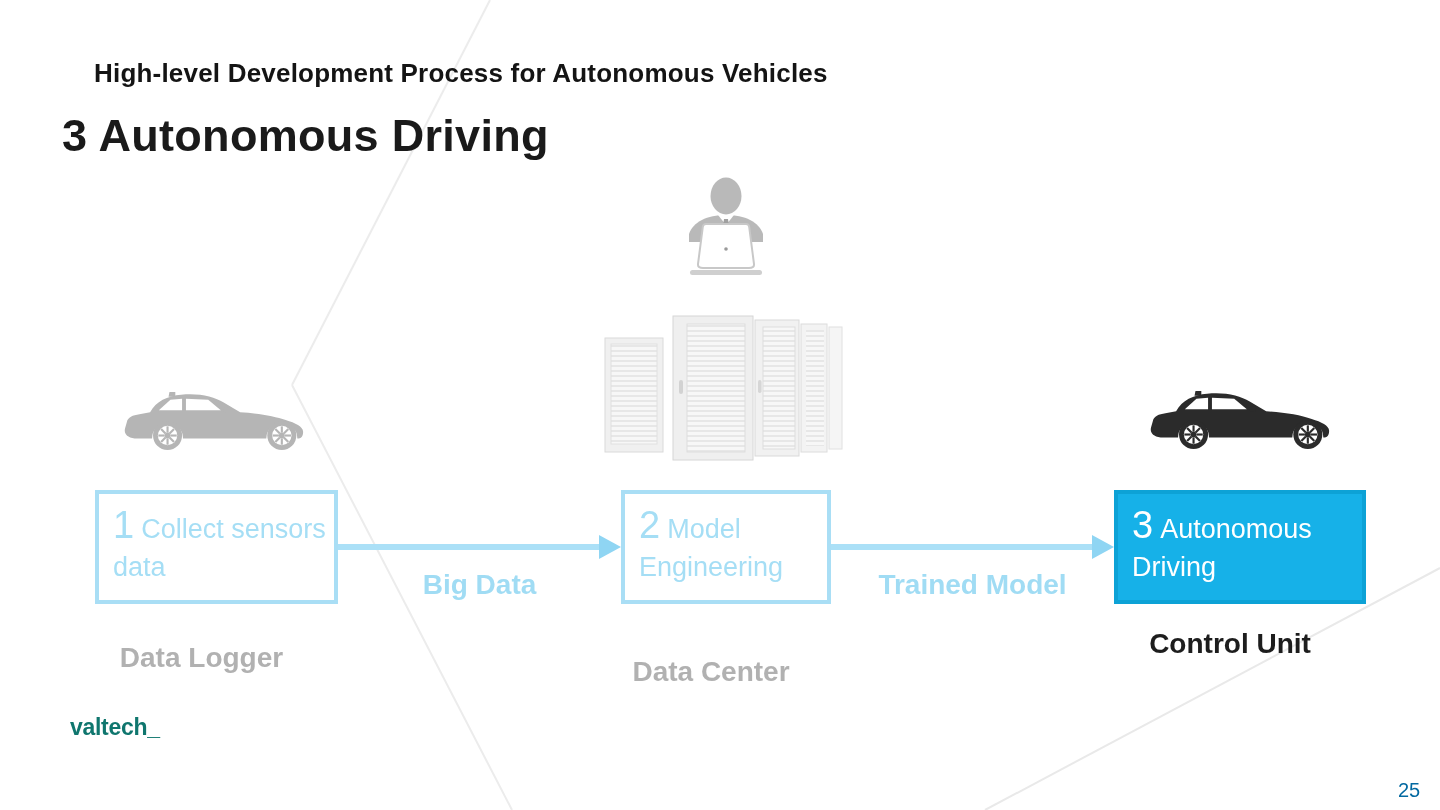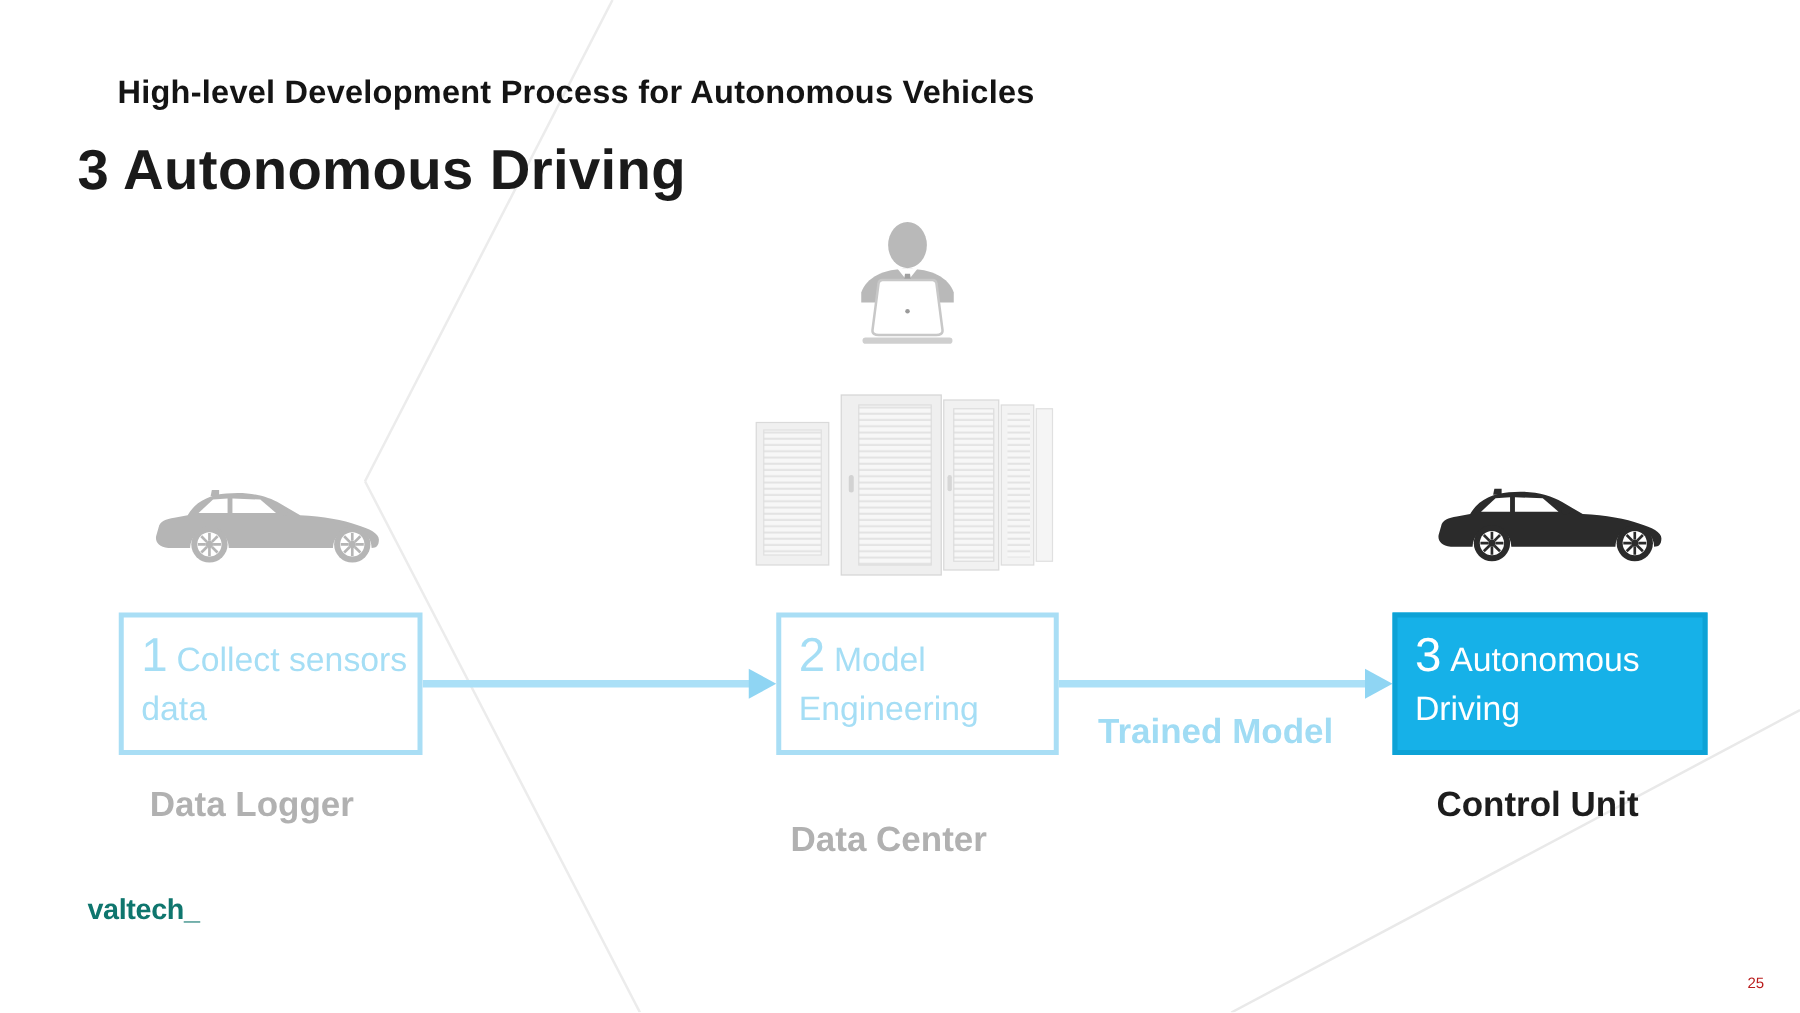--- a/index.html
+++ b/index.html
@@ -25,21 +25,21 @@
   #car-right { left:1149px; top:389px; width:184px; height:62px; color:#2b2b2b; }
 
   .step-box {
     position:absolute; top:490px; height:114px; z-index:2; box-sizing:border-box;
     border:4px solid #a9def5; background:#ffffff; color:#a5def5;
     padding:7px 4px 0 14px; line-height:1.28;
   }
   .step-box .num { font-size:38px; margin-right:7px; }
   .step-box .lbl { font-size:27px; }
   #box1 { left:95px;  width:243px; }
-  #box2 { left:621px; width:226px; }
+  #box2 { left:621px; width:210px; }
   #box3 { left:1114px; width:252px; background:#16b1e8; border-color:#0da2d6; color:#ffffff; }
 
   .arrow-line { position:absolute; top:544px; height:6px; background:#abe0f7; z-index:1; }
   #arrow1-line { left:338px; width:262px; }
   #arrow2-line { left:831px; width:262px; }
   .arrow-head {
     position:absolute; top:535px; width:0; height:0; z-index:1;
     border-left:22px solid #8fd5f3; border-top:12px solid transparent; border-bottom:12px solid transparent;
   }
   #arrow1-head { left:599px; }
@@ -49,31 +49,31 @@
     position:absolute; top:569px; z-index:2; text-align:center;
     font-size:28px; font-weight:700; color:#a0dcf4;
   }
   #arrow1-label { left:338px; width:283px; }
   #arrow2-label { left:825px; width:295px; }
 
   .caption {
     position:absolute; top:628px; z-index:2; text-align:center;
     font-size:28px; font-weight:700; color:#b1b1b1;
   }
-  #cap1 { left:80px;  width:243px; }
+  #cap1 { left:80px;  width:243px;margin-top:14px; }
   #cap2 { left:606px; width:210px;margin-top:28px; }
   #cap3 { left:1104px; width:252px; color:#1d1d1d; }
 
   .logo {
     position:absolute; left:70px; top:714px; z-index:2;
     font-size:23px; font-weight:700; color:#0f766e; letter-spacing:-0.3px;
   }
   .page-num {
     position:absolute; left:1398px; top:779px; z-index:2;
-    font-size:12px; color:#b91c1c;
+    font-size:20px; color:#0369a1;
   }
 </style>
 </head>
 <body>
 
 <div class="slide">
 
   <svg class="bg-lines" width="1440" height="810" aria-hidden="true">
     <line x1="490" y1="0" x2="292" y2="385" stroke="#ececec" stroke-width="2"></line>
     <line x1="292" y1="385" x2="512" y2="810" stroke="#ececec" stroke-width="2"></line>
@@ -154,20 +154,21 @@
   </div>
   <div class="step-box" id="box3">
     <span class="num">3</span><span class="lbl">Autonomous Driving</span>
   </div>
 
   <div class="arrow-line" id="arrow1-line"></div>
   <div class="arrow-head" id="arrow1-head"></div>
   <div class="arrow-line" id="arrow2-line"></div>
   <div class="arrow-head" id="arrow2-head"></div>
 
+  <div class="arrow-label" id="arrow1-label">Big Data</div>
   <div class="arrow-label" id="arrow2-label">Trained Model</div>
 
   <div class="caption" id="cap1">Data Logger</div>
   <div class="caption" id="cap2">Data Center</div>
   <div class="caption" id="cap3">Control Unit</div>
 
   <div class="logo">valtech_</div>
   <div class="page-num">25</div>
 
 </div>

